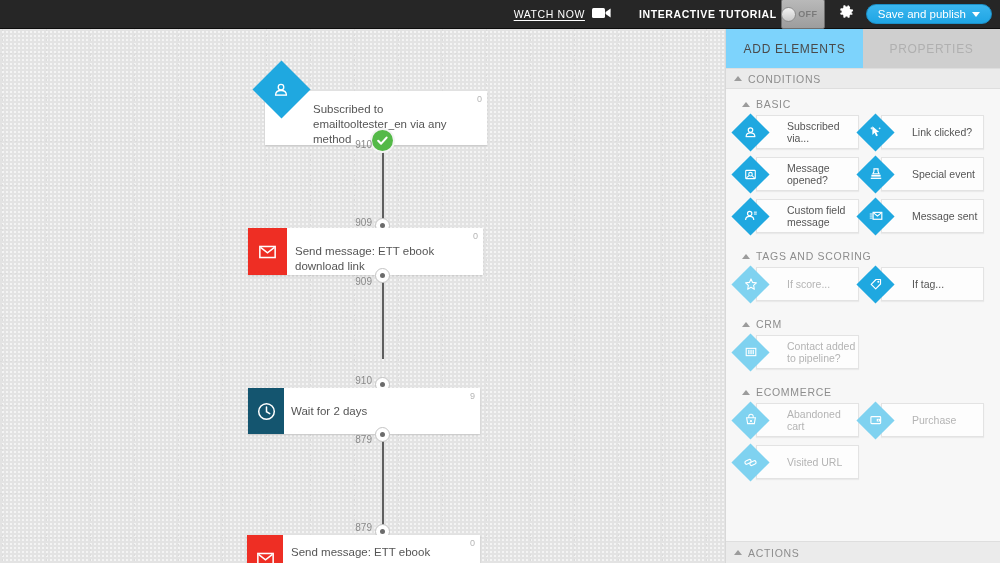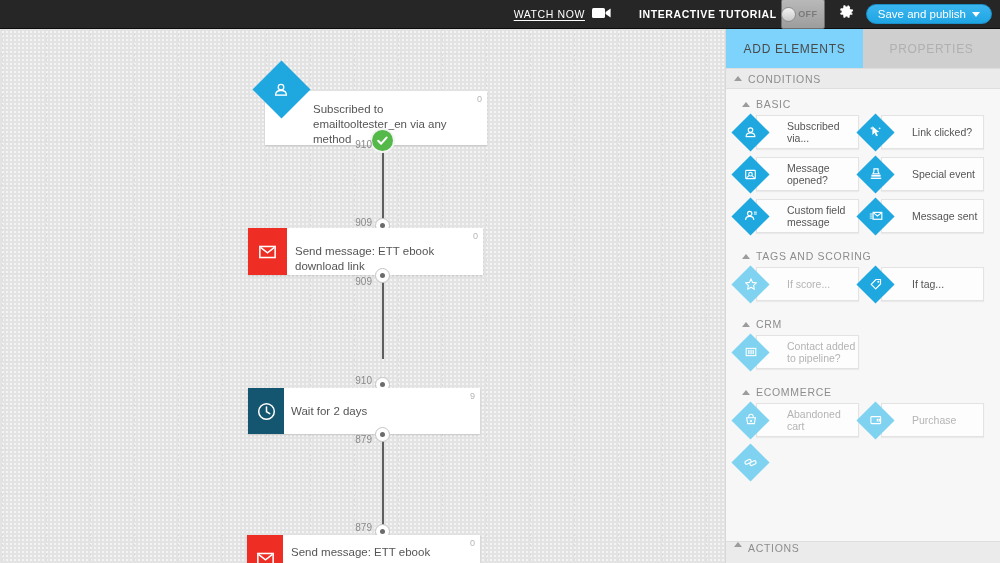--- a/index.html
+++ b/index.html
@@ -178,21 +178,21 @@
     background:#1fa8e0;transform:rotate(45deg);z-index:3;
   }
   .tile.dim .tile-dia{background:#7fd2f0;}
   .tile-ico{
     position:absolute;left:3px;top:3.5px;width:27px;height:27px;z-index:4;
     display:flex;align-items:center;justify-content:center;pointer-events:none;
   }
   .bottom-band{
     position:absolute;left:0;right:0;bottom:0;height:22px;
     background:#ebebeb;border-top:1px solid #dedede;
-    display:flex;align-items:flex-start;padding-left:8px;
+    display:flex;align-items:center;padding-left:8px;
     color:#8d8d8d;font-size:10.5px;letter-spacing:.7px;
     box-sizing:border-box;
   }
 </style>
 </head>
 <body>
 
 <div id="app">
 
   <div class="topbar">
@@ -531,20 +531,23 @@
         <div class="tile-dia"></div>
         <div class="tile-ico">
           <svg width="16" height="16" viewBox="0 0 22 22">
             <rect x="4" y="6.4" width="13.4" height="9.6" rx="1.2" fill="none" stroke="#fff" stroke-width="1.5"></rect>
             <rect x="12" y="9.4" width="5.6" height="3.6" fill="#fff"></rect>
             <circle cx="14.4" cy="11.2" r="0.8" fill="#7fd2f0"></circle>
           </svg>
         </div>
       </div>
       <div class="tile dim">
+        <div class="tile-body">
+            <span class="tile-text">Visited URL</span>
+          </div>
         <div class="tile-dia"></div>
         <div class="tile-ico">
           <svg width="17" height="17" viewBox="0 0 22 22">
             <rect x="3.6" y="8" width="8.4" height="4.4" rx="2.2" fill="none" stroke="#fff" stroke-width="1.5" transform="rotate(-25 7.8 10.2)"></rect>
             <rect x="10" y="9.6" width="8.4" height="4.4" rx="2.2" fill="none" stroke="#fff" stroke-width="1.5" transform="rotate(-25 14.2 11.8)"></rect>
           </svg>
         </div>
       </div>
     </div>
 

